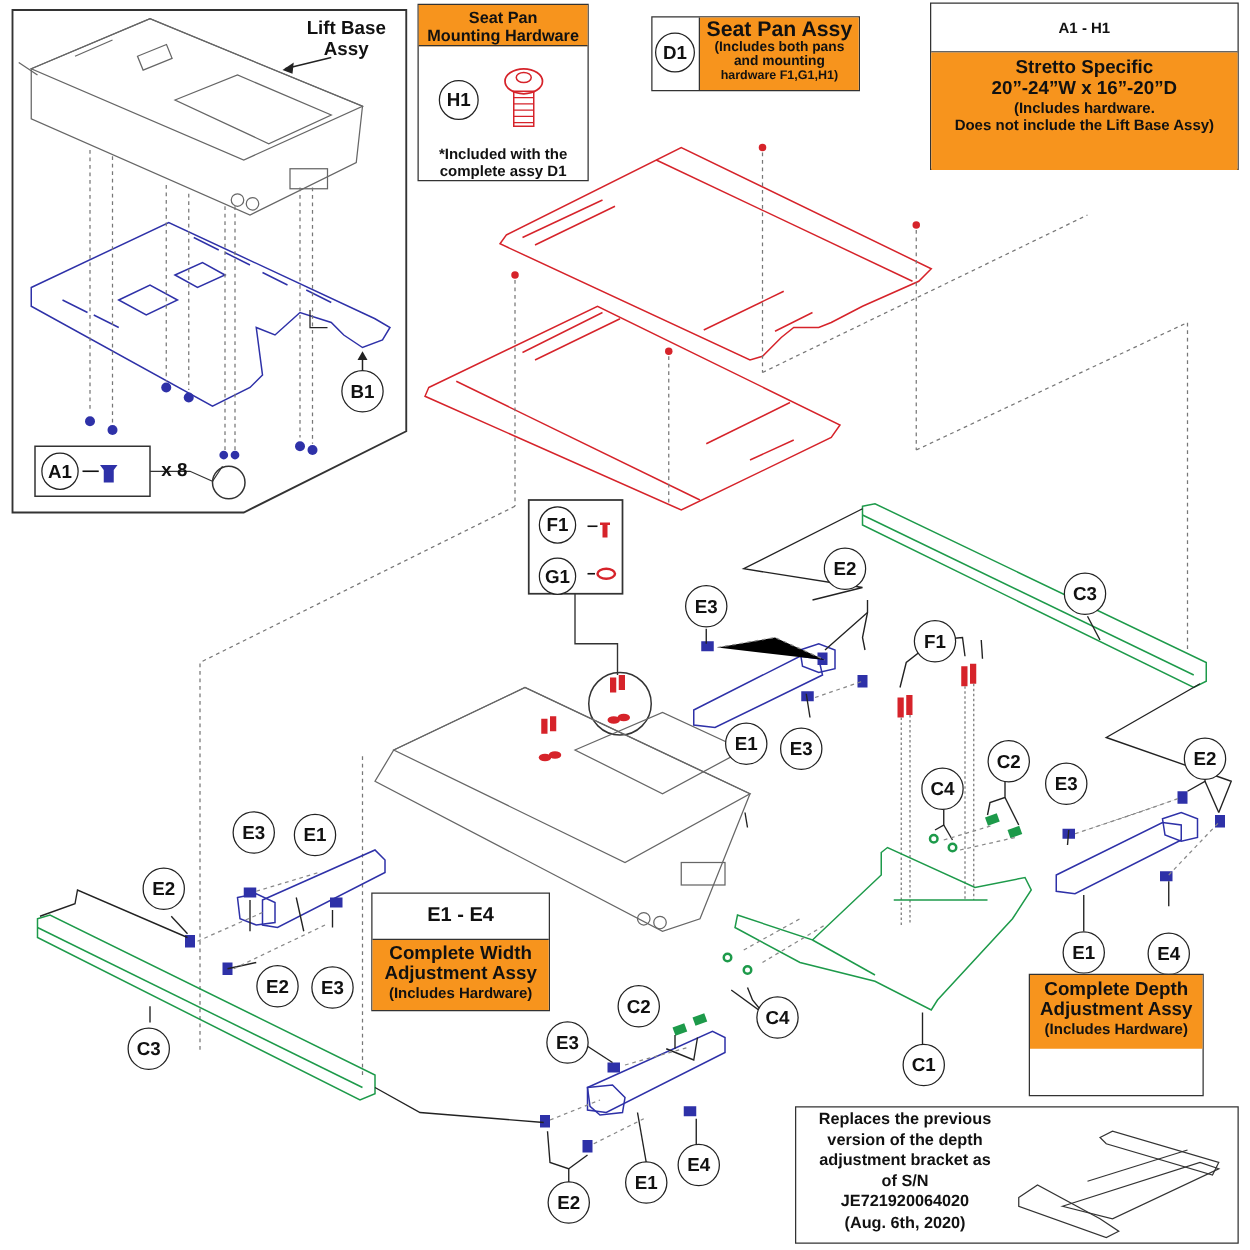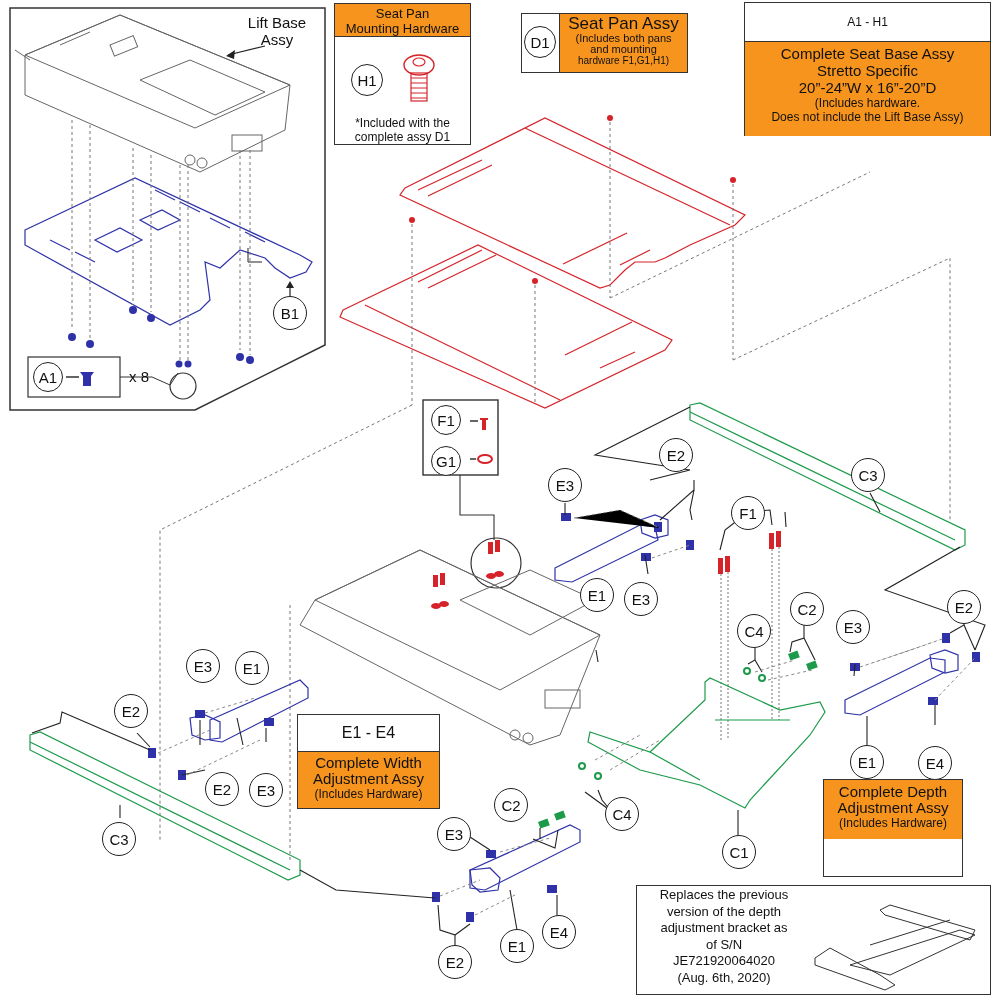--- a/index.html
+++ b/index.html
@@ -1,18 +1,18 @@
 <!DOCTYPE html>
 <html><head>
 <meta charset="utf-8">
 <style>
   html, body { margin:0; padding:0; background:#ffffff; }
   body { width:1000px; height:1000px; position:relative; overflow:hidden;
          font-family:"Liberation Sans", sans-serif; color:#111; }
-  #stage { position:absolute; left:0; top:0; width:892px; height:1000px; }
+  #stage { position:absolute; left:0; top:0; width:892px; height:1000px;font-weight:bold; }
   .box { position:absolute; border:1.5px solid #333; background:#fff; box-sizing:border-box; }
   .orange { background:#f7941d; }
   .center { text-align:center; }
   .callout { position:absolute; width:34px; height:34px; border:1.3px solid #222; border-radius:50%;
              background:#fff; box-sizing:border-box; display:flex; align-items:center; justify-content:center;
              font-size:15px; font-family:"Liberation Sans", sans-serif; }
   .t { position:absolute; font-family:"Liberation Sans", sans-serif; }
 </style>
 </head>
 <body>
@@ -324,21 +324,20 @@
       <div style="font-size:17px;line-height:18px;">Seat Pan Assy</div>
       <div style="font-size:11px;line-height:11px;">(Includes both pans</div>
       <div style="font-size:11px;line-height:11px;">and mounting</div>
       <div style="font-size:10px;line-height:11px;">hardware F1,G1,H1)</div>
     </div>
   </div>
 
   <div class="box" style="left:744px;top:2px;width:247px;height:134px;">
     <div class="center" style="height:38px;line-height:38px;border-bottom:1.5px solid #333;font-size:12px;">A1 - H1</div>
     <div class="orange center" style="height:94px;padding-top:3px;box-sizing:border-box;">
-      <div style="font-size:15px;line-height:17px;">Complete Seat Base Assy</div>
       <div style="font-size:15px;line-height:17px;">Stretto Specific</div>
       <div style="font-size:15px;line-height:17px;">20”-24”W x 16”-20”D</div>
       <div style="font-size:12px;line-height:14px;">(Includes hardware.</div>
       <div style="font-size:12px;line-height:14px;">Does not include the Lift Base Assy)</div>
     </div>
   </div>
 
   <div class="callout" style="left:431px;top:405px;width:30px;height:30px;">
       <span>F1</span>
     </div>

